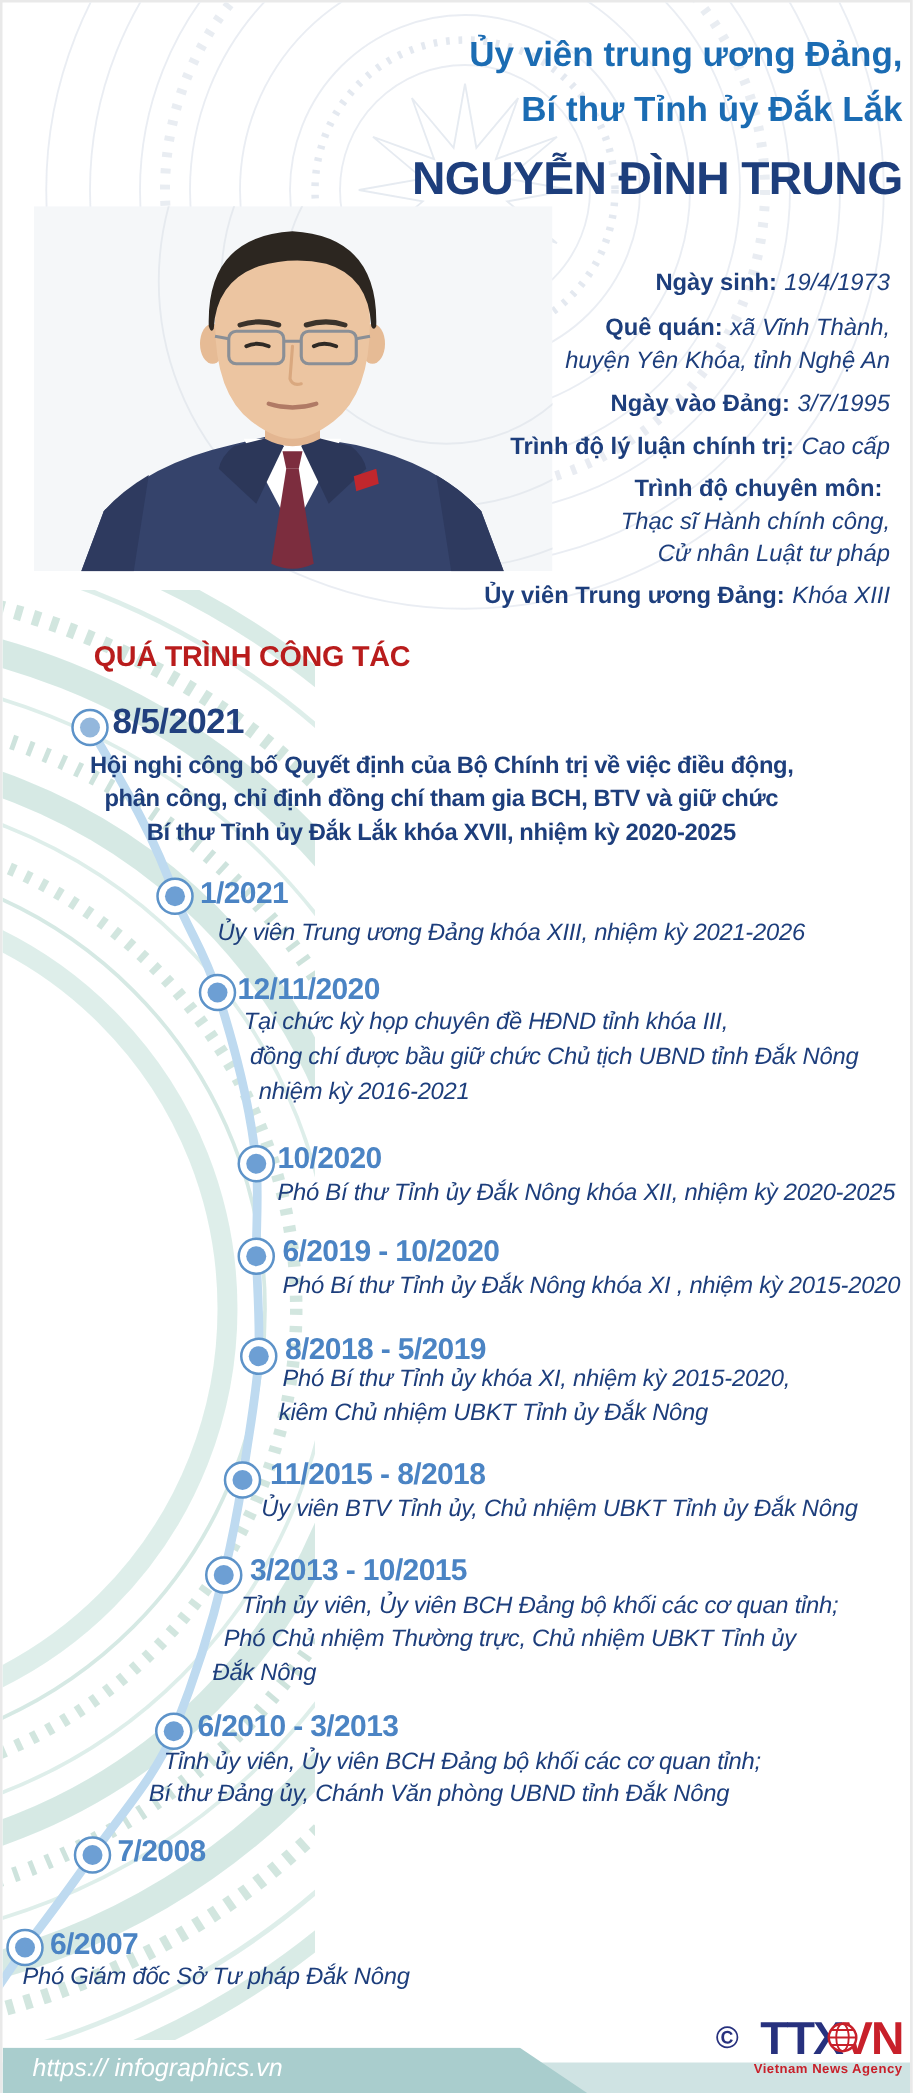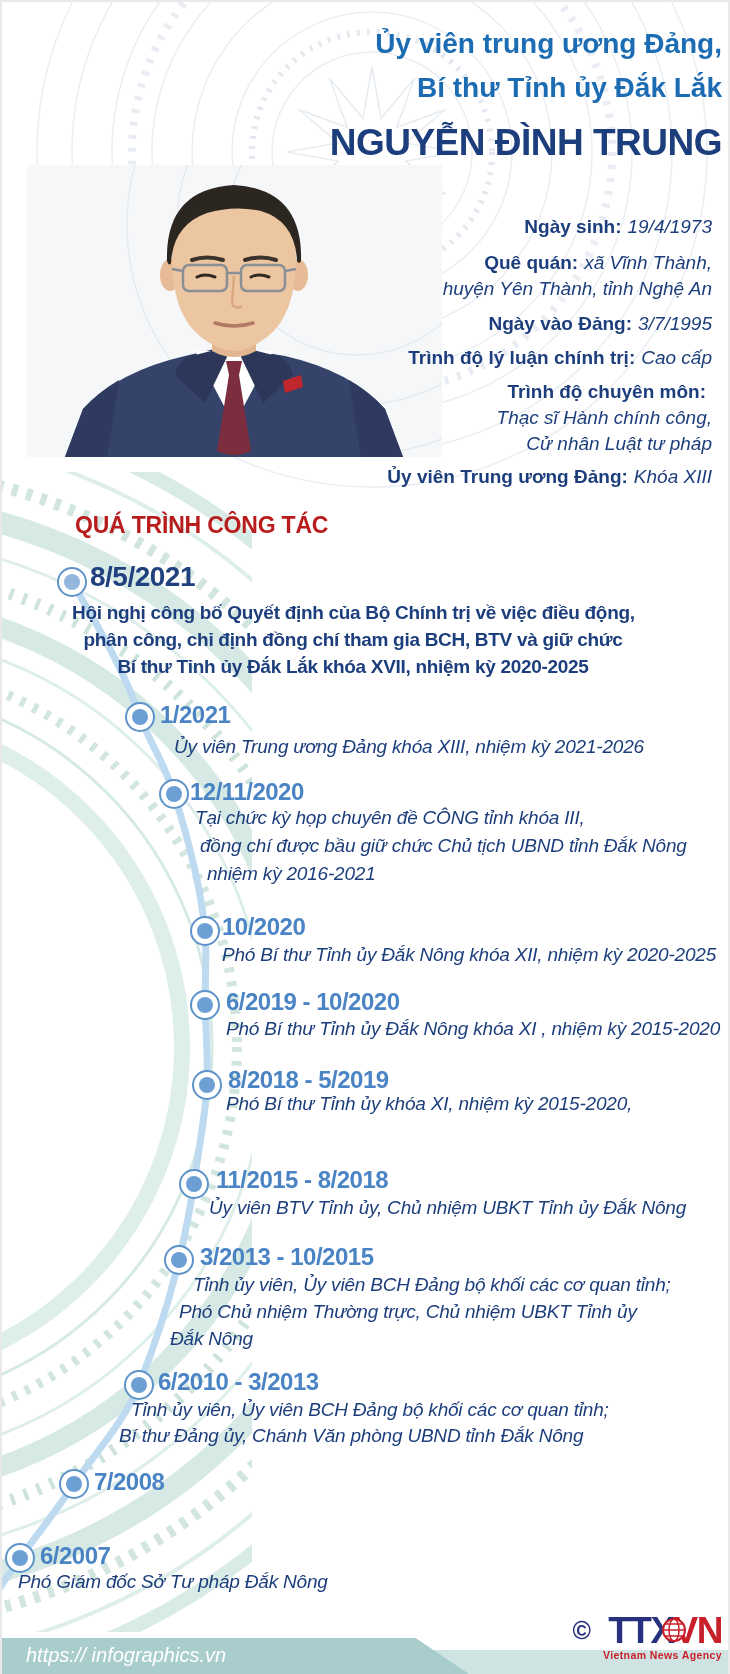--- a/index.html
+++ b/index.html
@@ -122,21 +122,21 @@
       </g>
       <path d="M170,112 Q178,108 188,112 M224,112 Q232,108 242,112" stroke="#2f2a25" stroke-width="3" fill="none" stroke-linecap="round"></path>
       <path d="M207,112 L205,138 Q207,144 214,142" stroke="#d9a87f" stroke-width="2.5" fill="none" stroke-linecap="round"></path>
       <path d="M188,158 Q207,164 226,158" stroke="#b07a65" stroke-width="3.5" fill="none" stroke-linecap="round"></path>
     </svg>
   </div>
 
   <div class="profile">
     <div class="p-line"><span class="lbl">Ngày sinh:</span><span class="val">19/4/1973</span></div>
     <div class="p-line" style="margin-top:10px;"><span class="lbl">Quê quán:</span><span class="val">xã Vĩnh Thành,</span></div>
-    <div class="p-line"><span class="lbl"></span><span class="val">huyện Yên Thành, tỉnh Nghệ An</span></div>
+    <div class="p-line"><span class="lbl"></span><span class="val">huyện Yên Khóa, tỉnh Nghệ An</span></div>
     <div class="p-line" style="margin-top:9px;"><span class="lbl">Ngày vào Đảng:</span><span class="val">3/7/1995</span></div>
     <div class="p-line" style="margin-top:8px;"><span class="lbl">Trình độ lý luận chính trị:</span><span class="val">Cao cấp</span></div>
     <div class="p-line" style="margin-top:8px;"><span class="lbl">Trình độ chuyên môn:</span><span class="val"></span></div>
     <div class="p-line"><span class="lbl"></span><span class="val">Thạc sĩ Hành chính công,</span></div>
     <div class="p-line"><span class="lbl"></span><span class="val">Cử nhân Luật tư pháp</span></div>
     <div class="p-line" style="margin-top:7px;"><span class="lbl">Ủy viên Trung ương Đảng:</span><span class="val">Khóa XIII</span></div>
   </div>
 
   <div class="section-title">QUÁ TRÌNH CÔNG TÁC</div>
 
@@ -165,29 +165,30 @@
   <div class="tl-date" style="left:38px;top:1540px;">6/2007</div>
 
   <div class="tl-block boldcenter" style="left:70px;top:597px;width:562px;">
     <div class="tl-line">Hội nghị công bố Quyết định của Bộ Chính trị về việc điều động,</div>
     <div class="tl-line">phân công, chỉ định đồng chí tham gia BCH, BTV và giữ chức</div>
     <div class="tl-line">Bí thư Tỉnh ủy Đắk Lắk khóa XVII, nhiệm kỳ 2020-2025</div>
   </div>
 
   <div class="tl-line" style="left:172px;top:734px;">Ủy viên Trung ương Đảng khóa XIII, nhiệm kỳ 2021-2026</div>
 
-  <div class="tl-line" style="left:193px;top:805px;">Tại chức kỳ họp chuyên đề CÔNG tỉnh khóa III,</div>
+  <div class="tl-line" style="left:193px;top:805px;">Tại chức kỳ họp chuyên đề HĐND tỉnh khóa III,</div>
   <div class="tl-line" style="left:198px;top:833px;">đồng chí được bầu giữ chức Chủ tịch UBND tỉnh Đắk Nông</div>
   <div class="tl-line" style="left:205px;top:861px;text-align:right;">nhiệm kỳ 2016-2021</div>
 
   <div class="tl-line" style="left:220px;top:942px;">Phó Bí thư Tỉnh ủy Đắk Nông khóa XII, nhiệm kỳ 2020-2025</div>
 
   <div class="tl-line" style="left:224px;top:1016px;">Phó Bí thư Tỉnh ủy Đắk Nông khóa XI , nhiệm kỳ 2015-2020</div>
 
   <div class="tl-line" style="left:224px;top:1091px;">Phó Bí thư Tỉnh ủy khóa XI, nhiệm kỳ 2015-2020,</div>
+  <div class="tl-line" style="left:221px;top:1118px;">kiêm Chủ nhiệm UBKT Tỉnh ủy Đắk Nông</div>
 
   <div class="tl-line" style="left:207px;top:1195px;text-align:center;">Ủy viên BTV Tỉnh ủy, Chủ nhiệm UBKT Tỉnh ủy Đắk Nông</div>
 
   <div class="tl-line" style="left:191px;top:1272px;">Tỉnh ủy viên, Ủy viên BCH Đảng bộ khối các cơ quan tỉnh;</div>
   <div class="tl-line" style="left:177px;top:1299px;">Phó Chủ nhiệm Thường trực, Chủ nhiệm UBKT Tỉnh ủy</div>
   <div class="tl-line" style="left:168px;top:1326px;">Đắk Nông</div>
 
   <div class="tl-line" style="left:129px;top:1397px;">Tỉnh ủy viên, Ủy viên BCH Đảng bộ khối các cơ quan tỉnh;</div>
   <div class="tl-line" style="left:117px;top:1423px;">Bí thư Đảng ủy, Chánh Văn phòng UBND tỉnh Đắk Nông</div>
 

